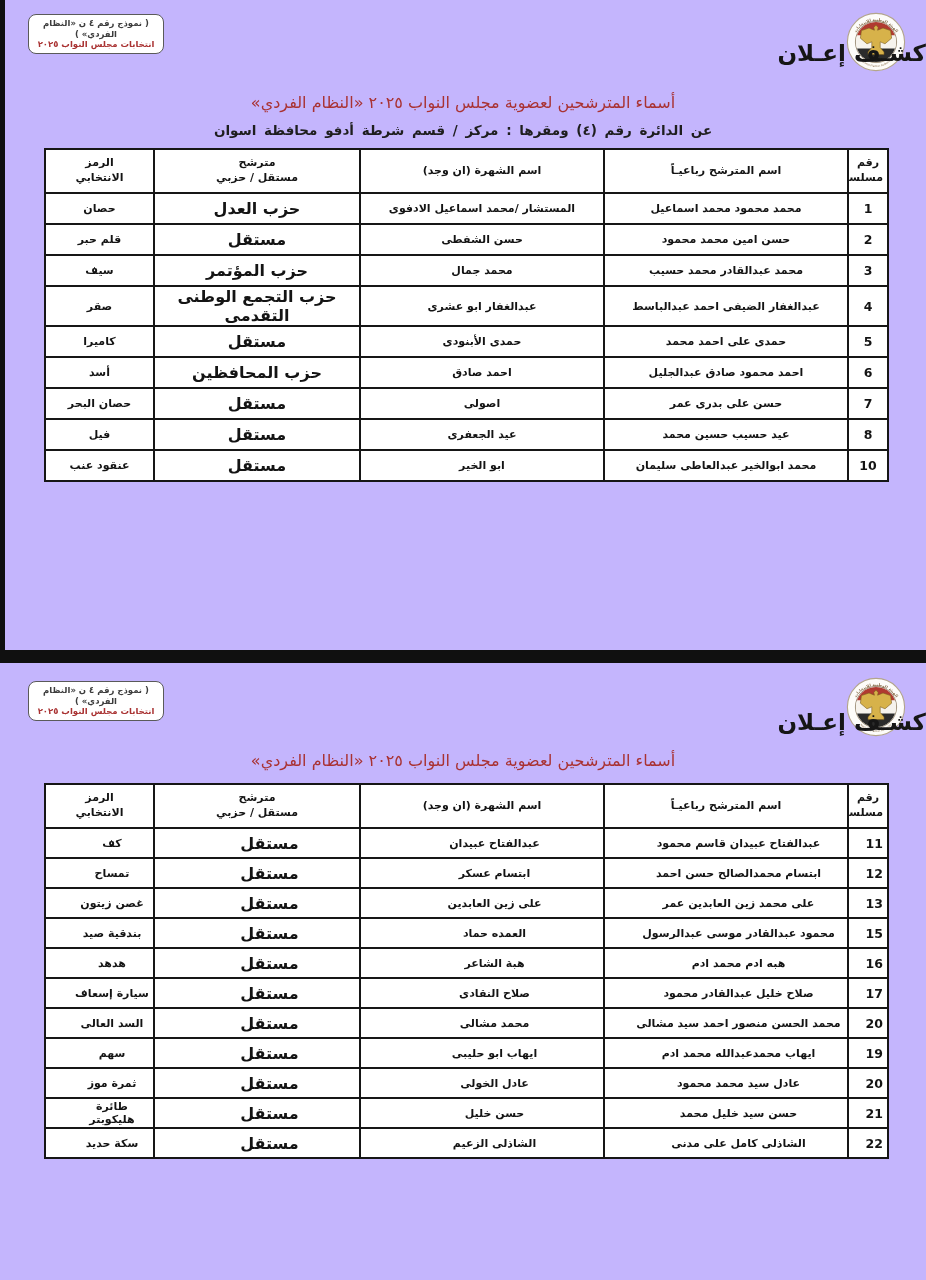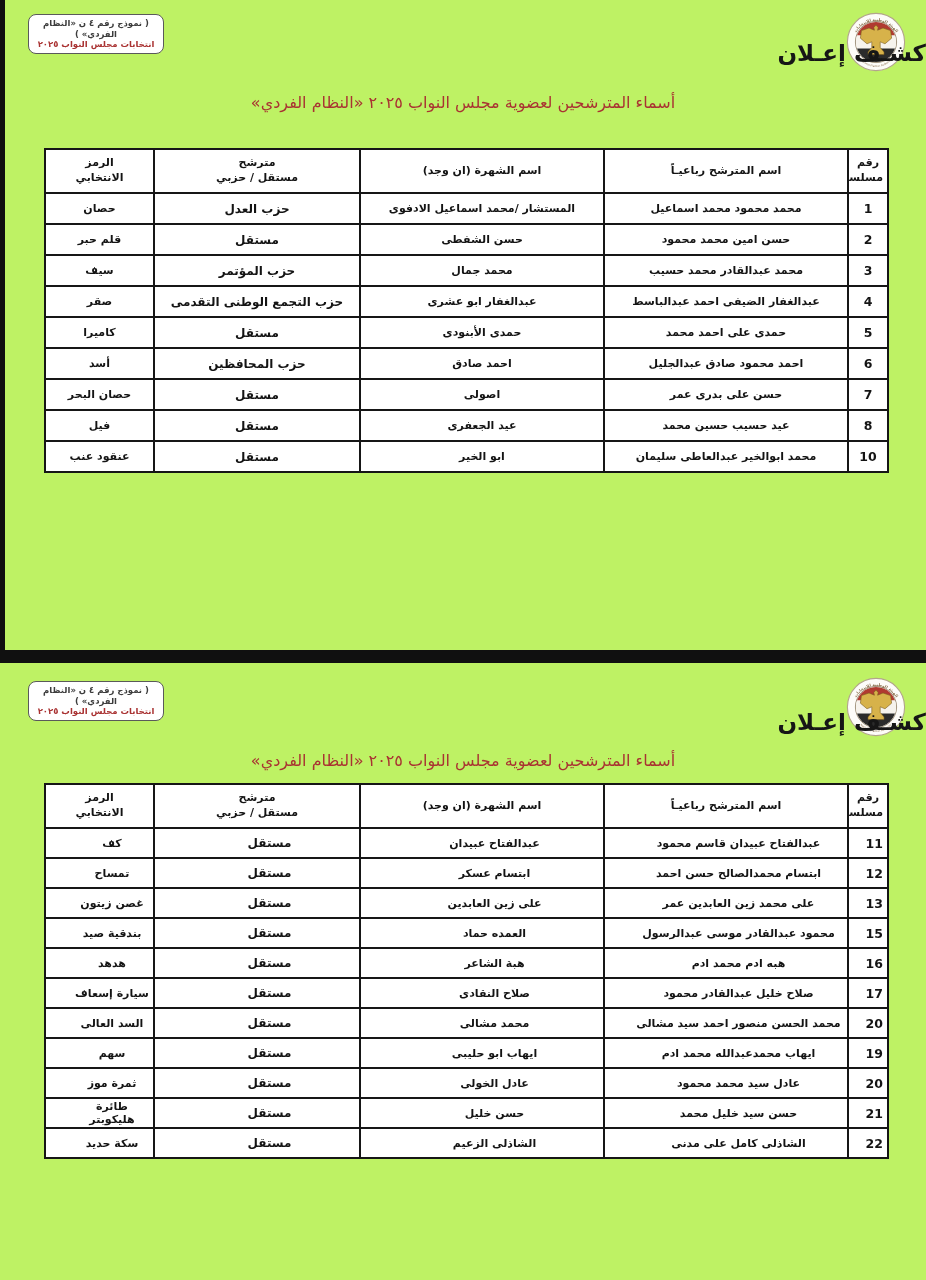--- a/index.html
+++ b/index.html
@@ -1,21 +1,21 @@
 <!DOCTYPE html>
 <html lang="ar" dir="rtl"><head>
 <meta charset="utf-8">
 <style>
   html,body{margin:0;padding:0;background:#e8e8e8;}
   #screen{
     position:relative;width:926px;height:1280px;background:#ffffff;
     overflow:hidden;font-family:"DejaVu Sans",sans-serif;color:#1a1a1a;
     direction:rtl;
   }
-  .page{position:absolute;right:0;width:926px;background:#bef264;}
+  .page{position:absolute;right:0;width:926px;background:#c4b5fd;}
   #page1{top:0;height:650px;}
   #page2{top:663px;height:617px;}
   .left-strip{position:absolute;left:0;top:0;width:5px;height:650px;background:#0f0f0f;}
   .page-divider{position:absolute;left:0;top:650px;width:926px;height:13px;background:#101010;}
 
   
   .stamp-box{
     position:absolute;left:28px;width:126px;border:1.3px solid #5a5a5a;border-radius:8px;
     padding:3px 4px;text-align:center;background:#fff;direction:rtl;
   }
@@ -44,21 +44,21 @@
   }
   table.cand th,table.cand td{
     border:2px solid #161616;text-align:center;vertical-align:middle;
     font-weight:bold;color:#141414;padding:0 4px;overflow:hidden;
   }
   table.cand th{font-size:11px;line-height:1.35;white-space:pre-line;height:42px;font-weight:bold;}
   #page1 table.cand td{height:29px;}
   #page2 table.cand td{height:28px;padding-left:29px;}
   td.c-no{font-size:12.5px;font-family:"DejaVu Sans",sans-serif;}
   td.c-name,td.c-shahra{font-size:11px;}
-  td.c-type{font-size:12px;}
+  td.c-type{font-size:16px;}
   td.c-symbol{font-size:11px;}
   col.w-no{width:40px;}
   col.w-name{width:244px;}
   col.w-shahra{width:244px;}
   col.w-type{width:206px;}
   col.w-symbol{width:109px;}
 </style>
 </head>
 <body>
 
@@ -94,20 +94,21 @@
     <text font-size="4" fill="#8a6f4d" font-weight="bold" font-family="DejaVu Sans, sans-serif">
       <textPath href="#s1-top" startOffset="50%" text-anchor="middle">الهيئة الوطنية للانتخابات</textPath>
     </text>
     <text font-size="2.6" fill="#8a6f4d" font-family="DejaVu Sans, sans-serif">
       <textPath href="#s1-bot" startOffset="50%" text-anchor="middle">National Election Authority</textPath>
     </text>
   </svg></div>
 
     <div class="doc-title" style="top:40px;">كشـف إعـلان</div>
     <div class="doc-subtitle red" style="top: 93px; color: rgb(169, 50, 50);">أسماء المترشحين لعضوية مجلس النواب ٢٠٢٥ «النظام الفردي»</div>
+    <div class="doc-district" style="top:122px;">عن الدائرة رقم (٤)   ومقرها : مركز / قسم شرطة  أدفو   محافظة  اسوان</div>
 
     <table class="cand" style="top:148px;">
       <colgroup>
         <col class="w-no">
           <col class="w-name">
           <col class="w-shahra">
           <col class="w-type">
           <col class="w-symbol">
       </colgroup>
       <thead>

